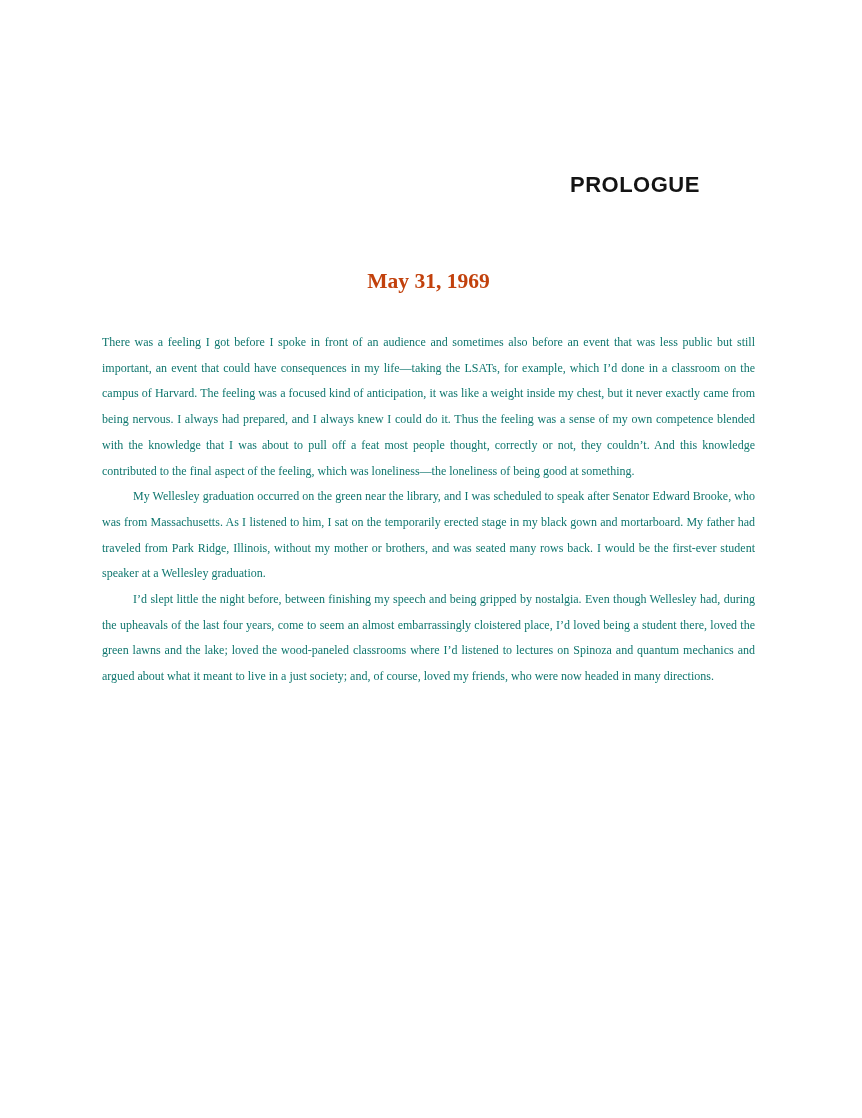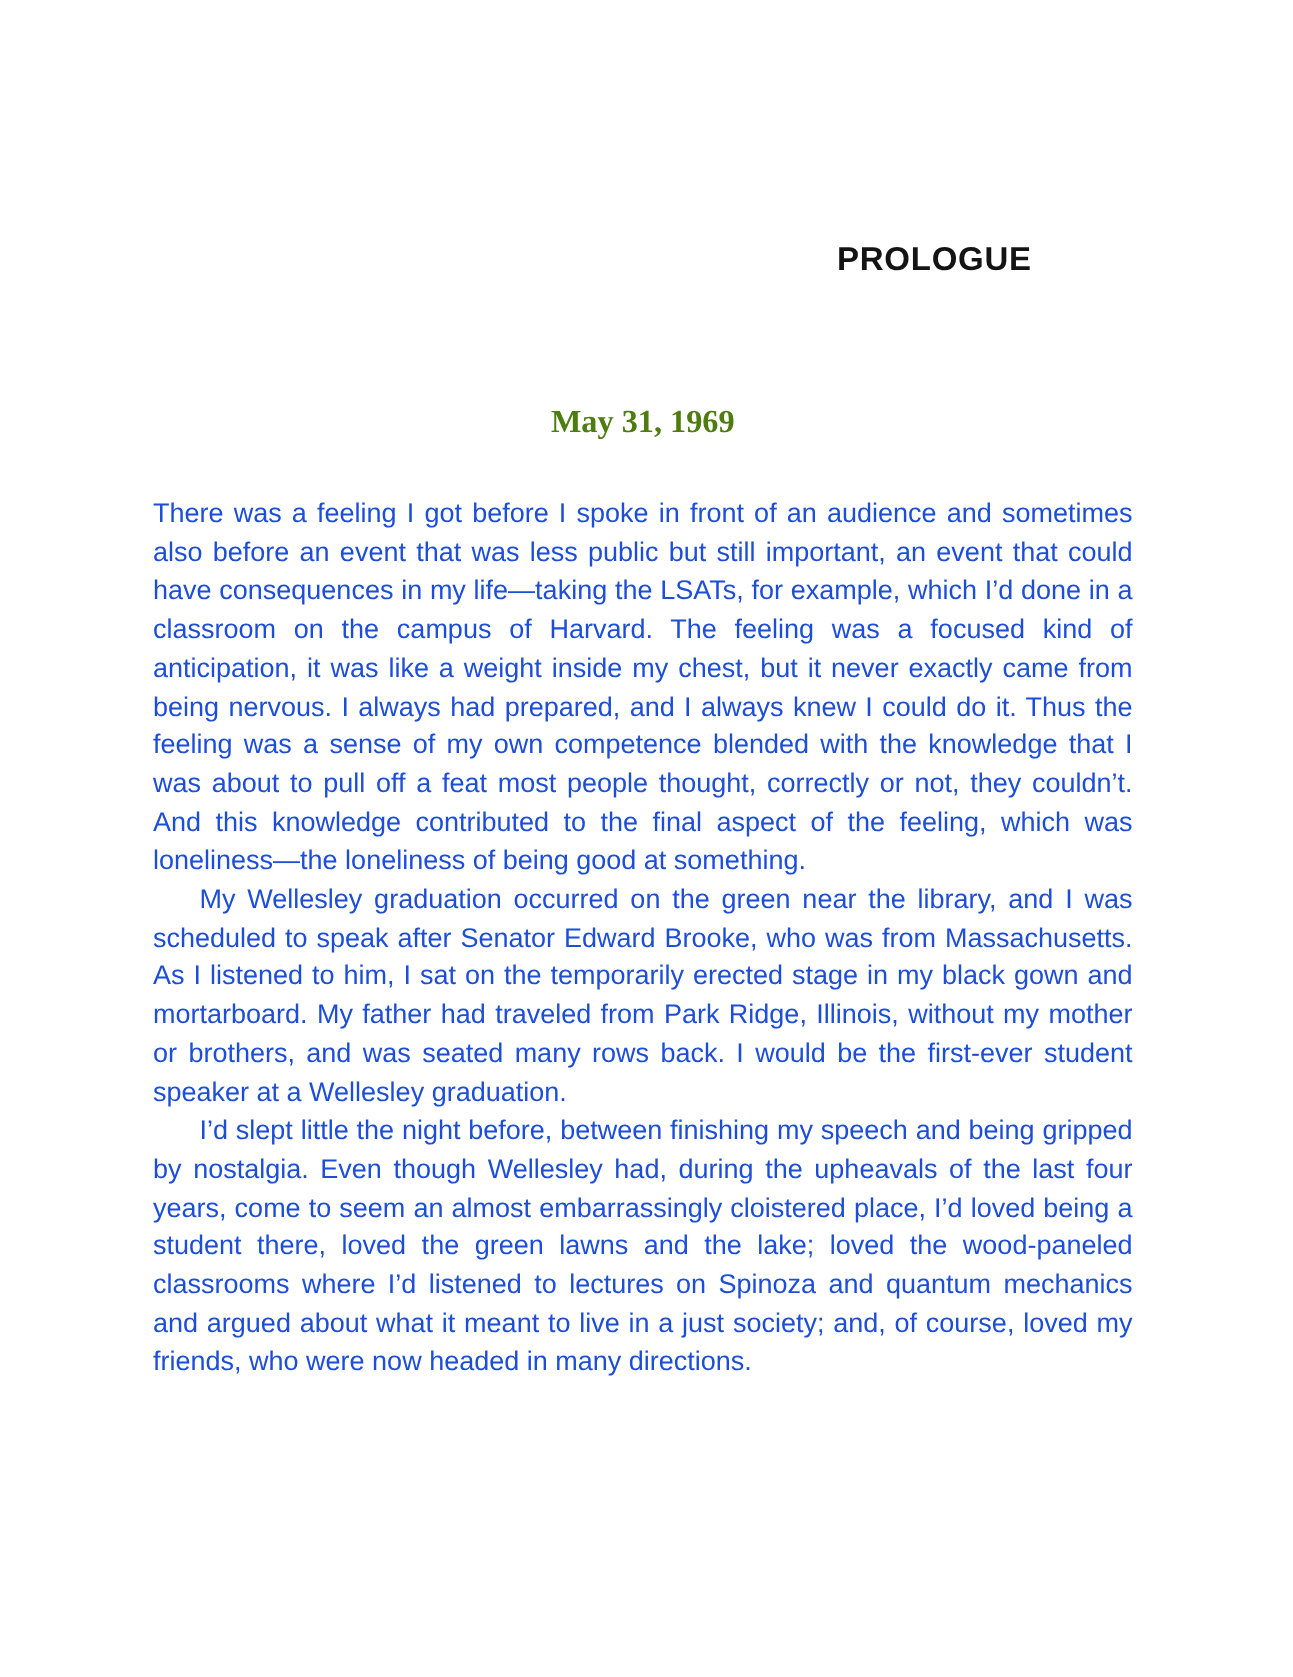--- a/index.html
+++ b/index.html
@@ -11,52 +11,52 @@
     position: relative;
     width: 862px;
     height: 1118px;
     background: #ffffff;
     overflow: hidden;
   }
   .chapter-heading {
     position: absolute;
     left: 558px;
     top: 161px;
-    margin: 0;
+    margin: 12px;
     font-family: "Liberation Sans", sans-serif;
     font-weight: 700;
     font-size: 22px;
     line-height: 24px;
     letter-spacing: 0.5px;
     color: #141414;
     white-space: nowrap;
   }
   .date-heading {
     position: absolute;
     left: 102px;
     top: 268px;
     width: 653px;
     margin: 0;
     text-align: center;
     font-family: "Liberation Serif", serif;
     font-weight: 700;
     font-size: 21.5px;
     line-height: 27px;
-    color: #4d7c0f;
+    color: #c2410c;
   }
   .body-text {
     position: absolute;
     left: 102px;
     top: 330px;
     width: 653px;
-    font-family: Liberation Sans, sans-serif;
-    font-size: 18px;
+    font-family: Liberation Serif, serif;
+    font-size: 12px;
     line-height: 25.7px;
     text-align: justify;
-    color: #1d4ed8;
+    color: #0f766e;
   }
   .body-text p {
     margin: 0;
     padding: 0;
     text-indent: 31px;
     hyphens: none;
   }
   .body-text p.first-para {
     text-indent: 0;
   }

